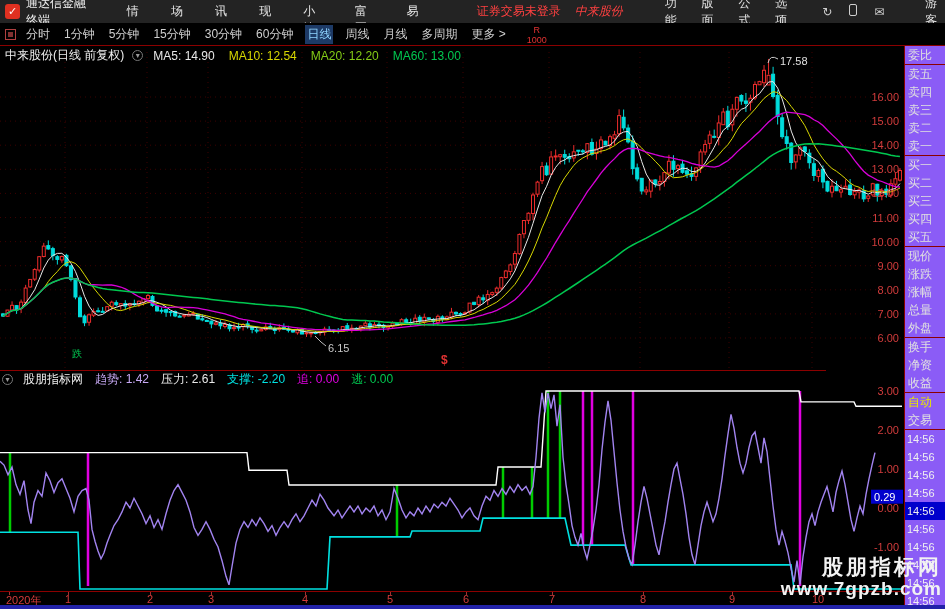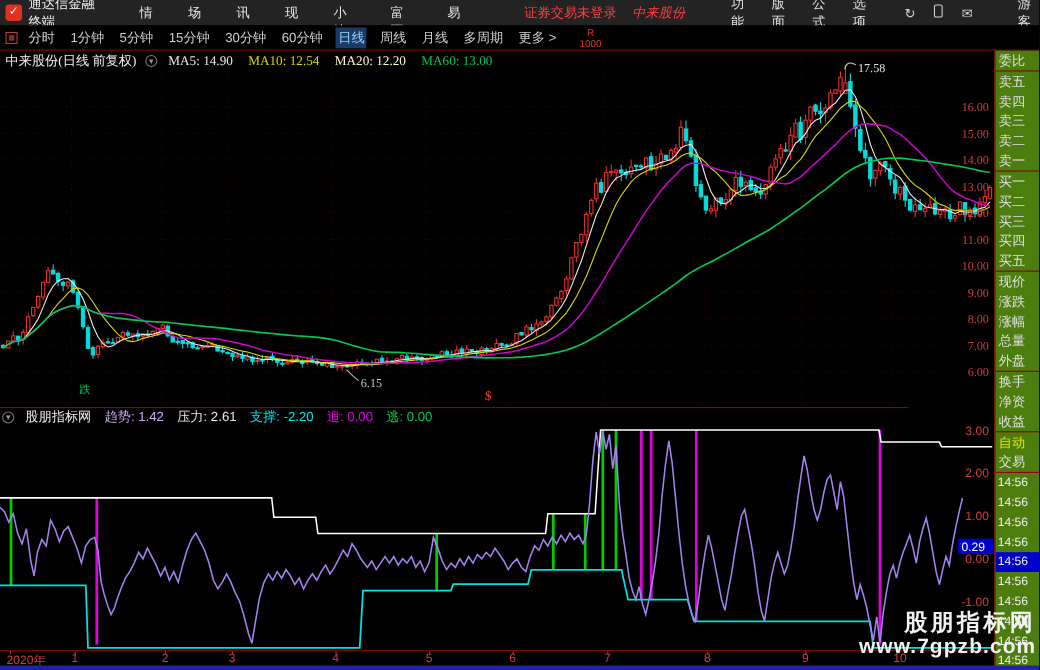--- a/index.html
+++ b/index.html
@@ -28,33 +28,33 @@
   .win-ic{width:11px;height:11px;border:1px solid #b04040;margin:0 8px 0 5px;flex:0 0 auto;}
   .win-ic i{display:block;width:5px;height:5px;margin:2px;background:#803030;}
   .periods{display:flex;align-items:center;}
   .periods span{margin-right:10px;padding:1px 2px;}
   .periods span.selected{background:#1d3a66;color:#8fd4ff;}
   .tb-right{display:flex;margin-left:auto;align-items:stretch;}
   .tb-btn{padding:2px 8px;border-left:1px solid #3e3e3e;color:#d6d6d6;}
   .tb-btn:last-child{border-right:1px solid #3e3e3e;}
   .corner{width:38px;text-align:center;font-size:9px;line-height:10px;color:#e13232;padding-top:1px;}
   
-  .chart-wrap{position:absolute;left:0;top:46px;width:826px;height:325px;border-bottom:1px solid #8b0000;font-family:Liberation Serif, serif;}
+  .chart-wrap{position:absolute;left:0;top:46px;width:826px;height:325px;border-bottom:1px solid #8b0000;}
   .chart-title{position:absolute;left:5px;top:1px;display:flex;align-items:center;font-size:12px;z-index:2;white-space:nowrap;}
   .chart-title .t{color:#f0f0f0;}
   .fold{display:inline-block;width:11px;height:11px;border:1px solid #777;border-radius:50%;
         color:#999;font-size:8px;line-height:9px;text-align:center;margin:0 10px 0 8px;}
   .malabel{margin-right:14px;}
   .ind-header{position:absolute;left:0;top:372px;width:903px;height:15px;display:flex;
               align-items:center;font-size:12px;z-index:2;white-space:nowrap;}
   .ind-header .name{color:#f0f0f0;margin-right:12px;}
   .ind-header .p{margin-right:12px;}
   .indsvg{position:absolute;left:0;top:387px;}
   
-  .sidebar{position:absolute;left:904px;top:46px;width:41px;height:563px;background:#4d7c0f;
+  .sidebar{position:absolute;left:904px;top:46px;width:41px;height:563px;background:#8b5cf6;
            border-left:1px solid #8b0000;z-index:3;overflow:hidden;}
   .sb-row{height:18px;line-height:18px;font-size:12px;color:#e0e0e0;padding-left:3px;white-space:nowrap;}
   .sb-sep{height:1px;background:#8b0000;}
   .sb-time{height:18px;line-height:18px;font-size:11px;color:#f0f0f0;padding-left:2px;}
   .sb-time.hl{background:#0000cc;}
   
   .xaxis{position:absolute;left:0;top:591px;width:904px;height:14px;border-top:1px solid #8b0000;background:#000;}
   .xaxis span{position:absolute;top:1px;font-size:11px;color:#d23c3c;}
   .xaxis i{position:absolute;top:0;width:1px;height:3px;background:#a03030;}
   .bluestrip{position:absolute;left:0;top:605px;width:945px;height:4px;background:#2222a8;z-index:4;}
@@ -116,21 +116,21 @@
     <span class="corner">
       <div>R</div>
       <div>1000</div>
     </span>
   </div>
 
   <div class="chart-wrap">
     <div class="chart-title">
       <span class="t">中来股份(日线 前复权)</span>
       <span class="fold">▾</span>
-      <span id="maLabels"><span class="malabel" style="color: rgb(232, 232, 232);">MA5: 14.90</span><span class="malabel" style="color: rgb(216, 216, 0); text-align: center;">MA10: 12.54</span><span class="malabel" style="color: #fef9c3;">MA20: 12.20</span><span class="malabel" style="color: rgb(0, 200, 80);">MA60: 13.00</span></span>
+      <span id="maLabels"><span class="malabel" style="color: rgb(232, 232, 232);">MA5: 14.90</span><span class="malabel" style="color: rgb(216, 216, 0); text-align: center;">MA10: 12.54</span><span class="malabel" style="color: #84cc16;">MA20: 12.20</span><span class="malabel" style="color: rgb(0, 200, 80);">MA60: 13.00</span></span>
     </div>
     <svg id="mainsvg" width="903" height="325" viewBox="0 0 903 325">
         <line x1="0" y1="51" x2="901" y2="51" stroke="#3e0000" stroke-dasharray="1,4"></line>
         <line x1="0" y1="75.1" x2="901" y2="75.1" stroke="#3e0000" stroke-dasharray="1,4"></line>
         <line x1="0" y1="99.19999999999999" x2="901" y2="99.19999999999999" stroke="#3e0000" stroke-dasharray="1,4"></line>
         <line x1="0" y1="123.29999999999998" x2="901" y2="123.29999999999998" stroke="#3e0000" stroke-dasharray="1,4"></line>
         <line x1="0" y1="147.39999999999998" x2="901" y2="147.39999999999998" stroke="#3e0000" stroke-dasharray="1,4"></line>
         <line x1="0" y1="171.5" x2="901" y2="171.5" stroke="#3e0000" stroke-dasharray="1,4"></line>
         <line x1="0" y1="195.6" x2="901" y2="195.6" stroke="#3e0000" stroke-dasharray="1,4"></line>
         <line x1="0" y1="219.7" x2="901" y2="219.7" stroke="#3e0000" stroke-dasharray="1,4"></line>

